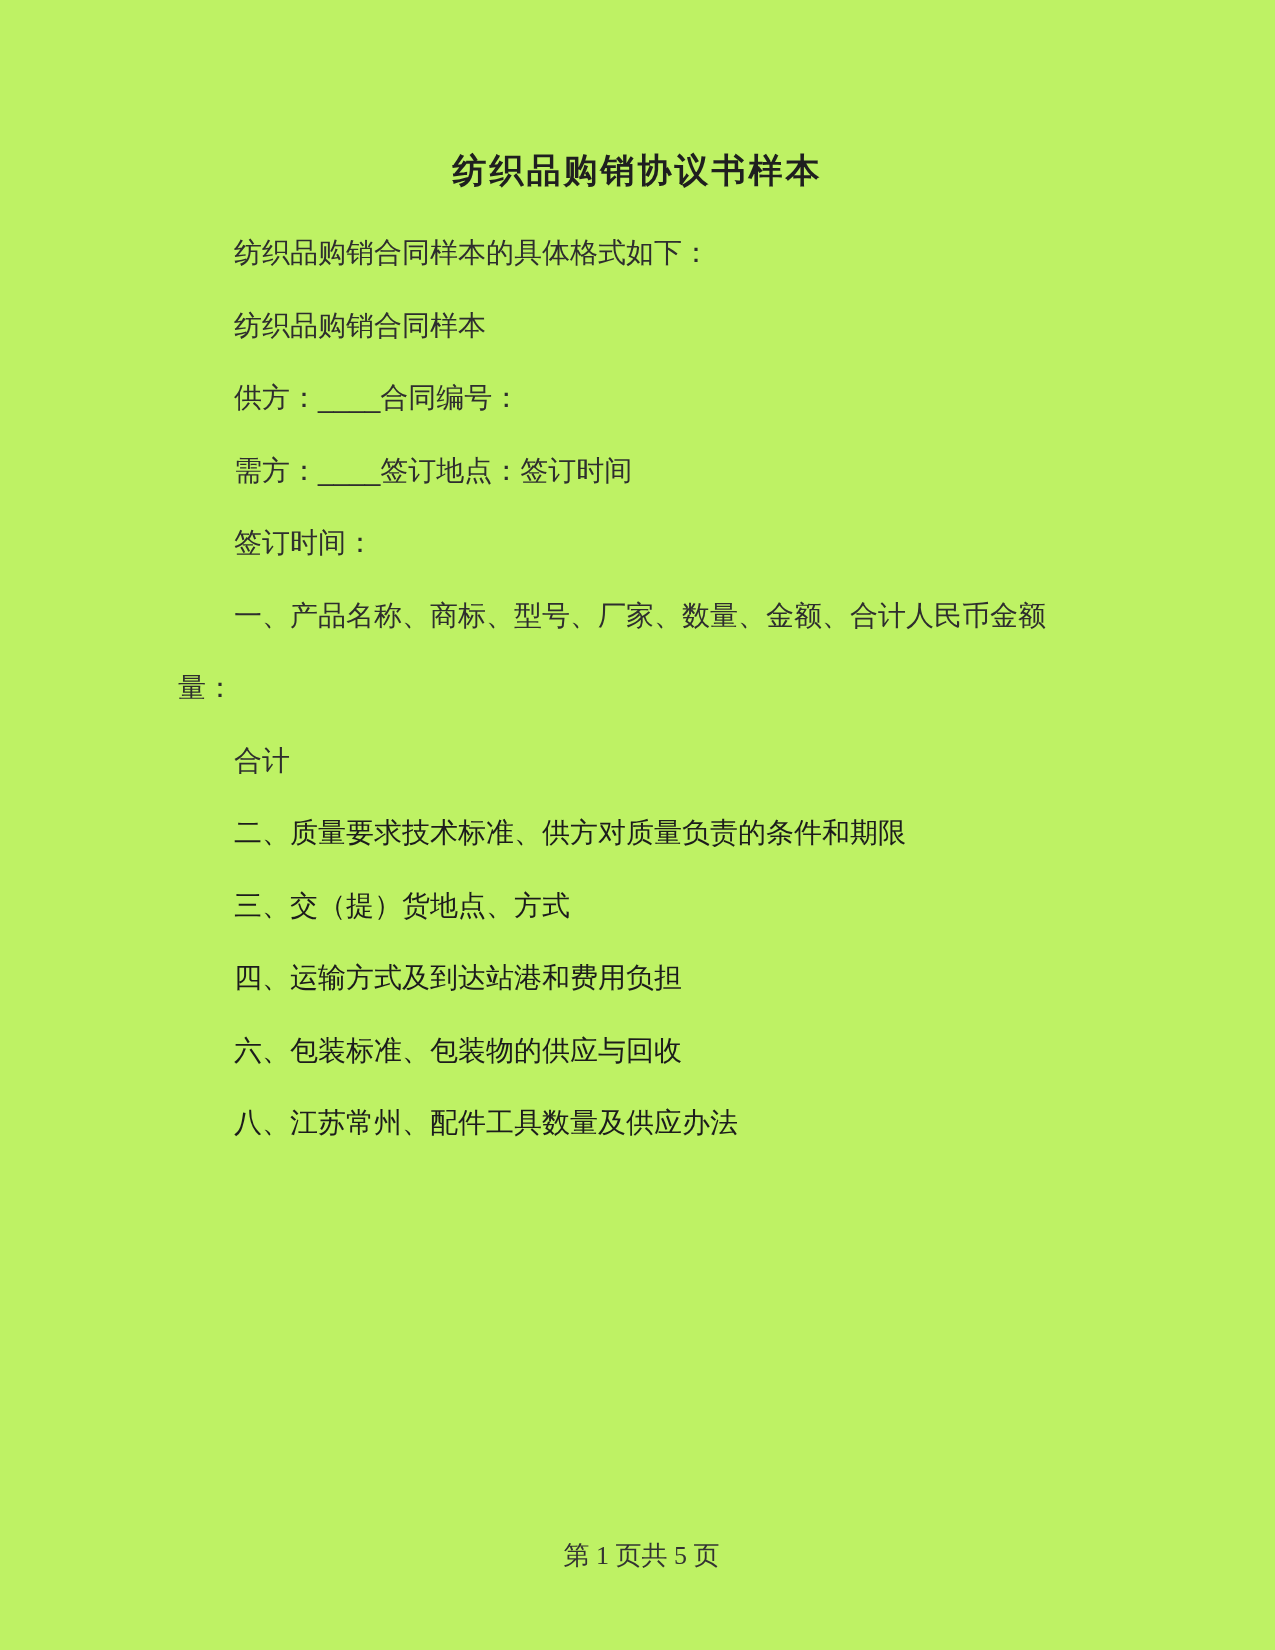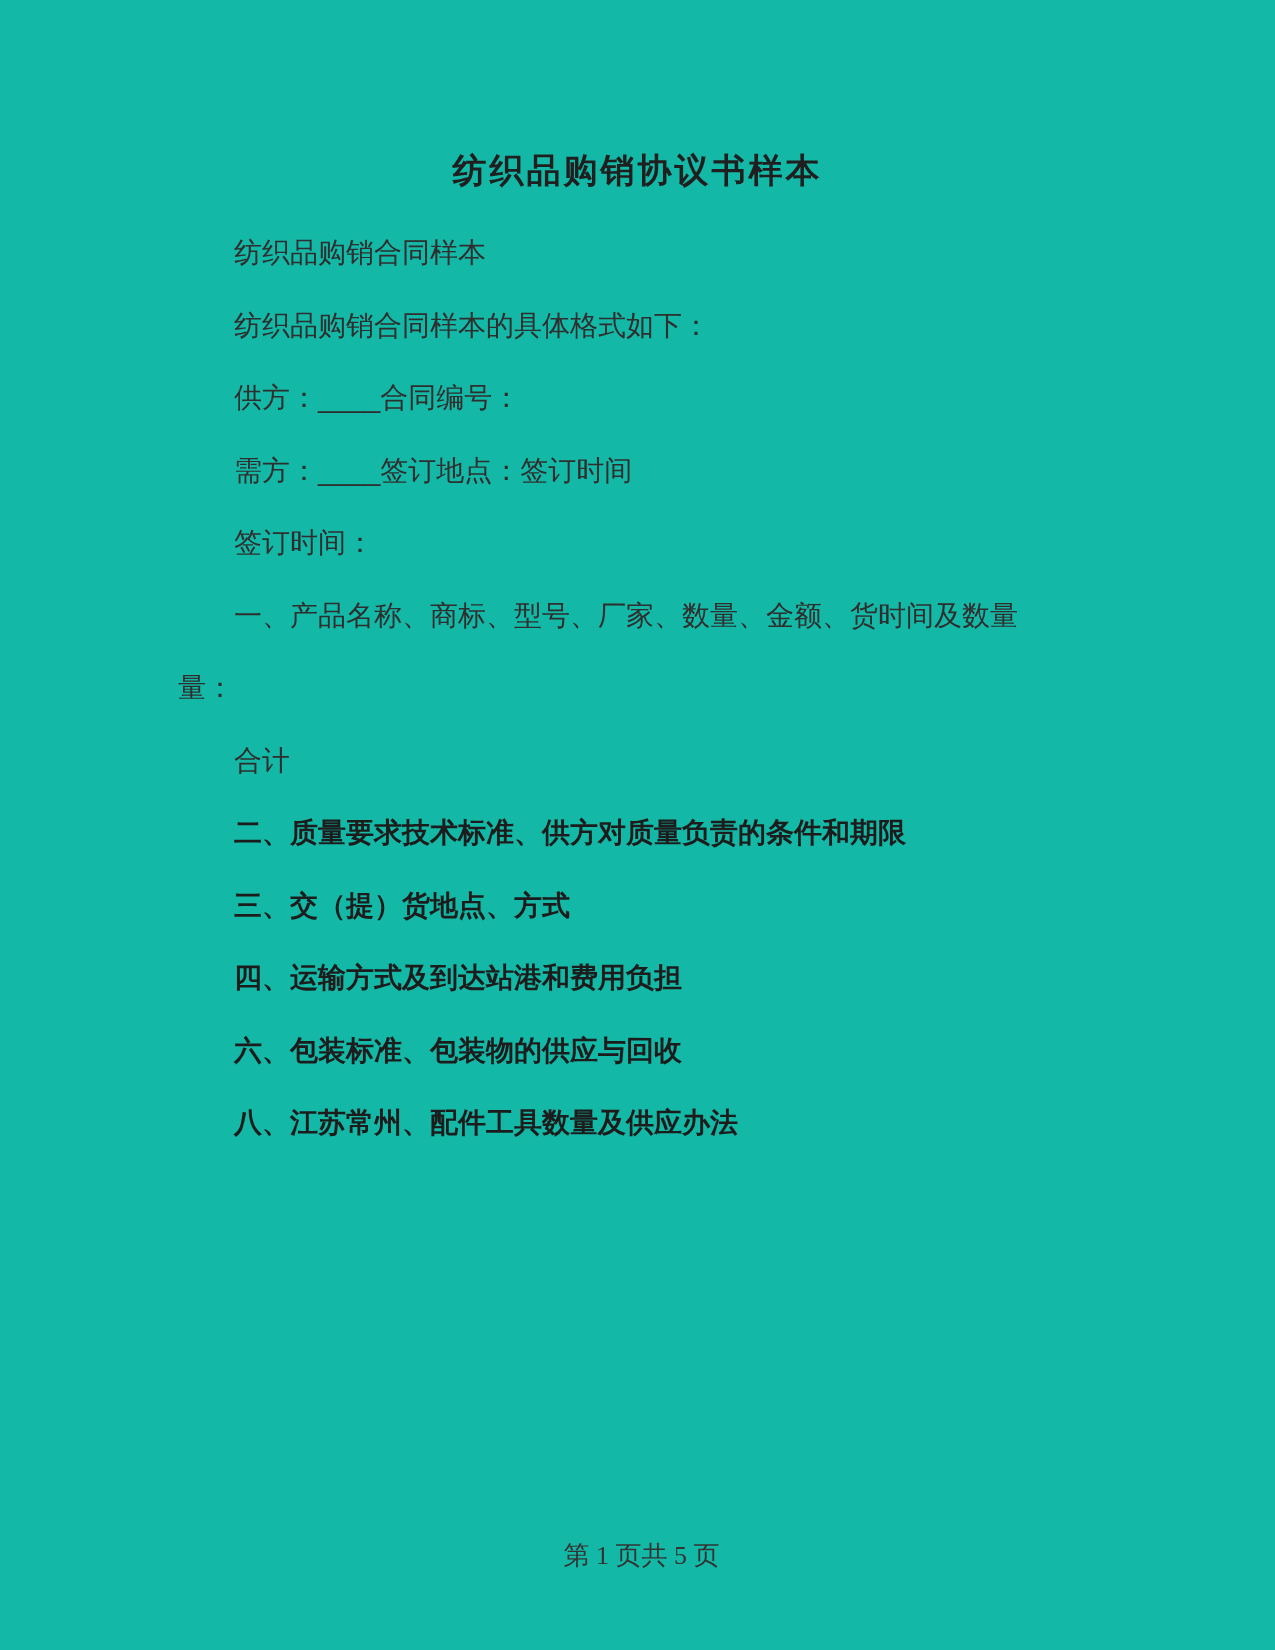--- a/index.html
+++ b/index.html
@@ -5,21 +5,21 @@
   html, body {
     margin: 0;
     padding: 0;
     background: #ffffff;
   }
   .page {
     position: relative;
     width: 1275px;
     height: 1650px;
     margin: 0 auto;
-    background: #14b8a6;
+    background: #bef264;
     overflow: hidden;
     font-family: "Liberation Sans", sans-serif;
     color: #2e2e2e;
   }
   .doc-title {
     margin: 0;
     padding-top: 134px;
     line-height: 72px;
     text-align: center;
     font-size: 34px;
@@ -34,21 +34,21 @@
   .para {
     margin: 0;
     font-size: 28px;
     line-height: 72.5px;
     text-indent: 2em;
     white-space: nowrap;
     font-weight: 400;
     color: #2e2e2e;
   }
   .para.bold {
-    font-weight: 700;
+    font-weight: 400;
     color: #1c1c1c;
   }
   .para.continuation {
     text-indent: 0;
   }
   .doc-footer {
     position: absolute;
     left: 8px;
     right: 0;
     top: 1538px;
@@ -58,26 +58,26 @@
     color: #333333;
   }
 </style>
 </head>
 <body>
 
 <div class="page">
   <h1 class="doc-title">纺织品购销协议书样本</h1>
 
   <div class="doc-body">
+      <p class="para">纺织品购销合同样本的具体格式如下：</p>
       <p class="para">纺织品购销合同样本</p>
-      <p class="para">纺织品购销合同样本的具体格式如下：</p>
       <p class="para">供方：____合同编号：</p>
       <p class="para">需方：____签订地点：签订时间</p>
       <p class="para">签订时间：</p>
-      <p class="para">一、产品名称、商标、型号、厂家、数量、金额、货时间及数量</p>
+      <p class="para">一、产品名称、商标、型号、厂家、数量、金额、合计人民币金额</p>
       <p class="para continuation">量：</p>
       <p class="para">合计</p>
       <p class="para bold">二、质量要求技术标准、供方对质量负责的条件和期限</p>
       <p class="para bold">三、交（提）货地点、方式</p>
       <p class="para bold">四、运输方式及到达站港和费用负担</p>
       <p class="para bold">六、包装标准、包装物的供应与回收</p>
       <p class="para bold">八、江苏常州、配件工具数量及供应办法</p>
     </div>
 
   <div class="doc-footer">第 1 页共 5 页</div>

